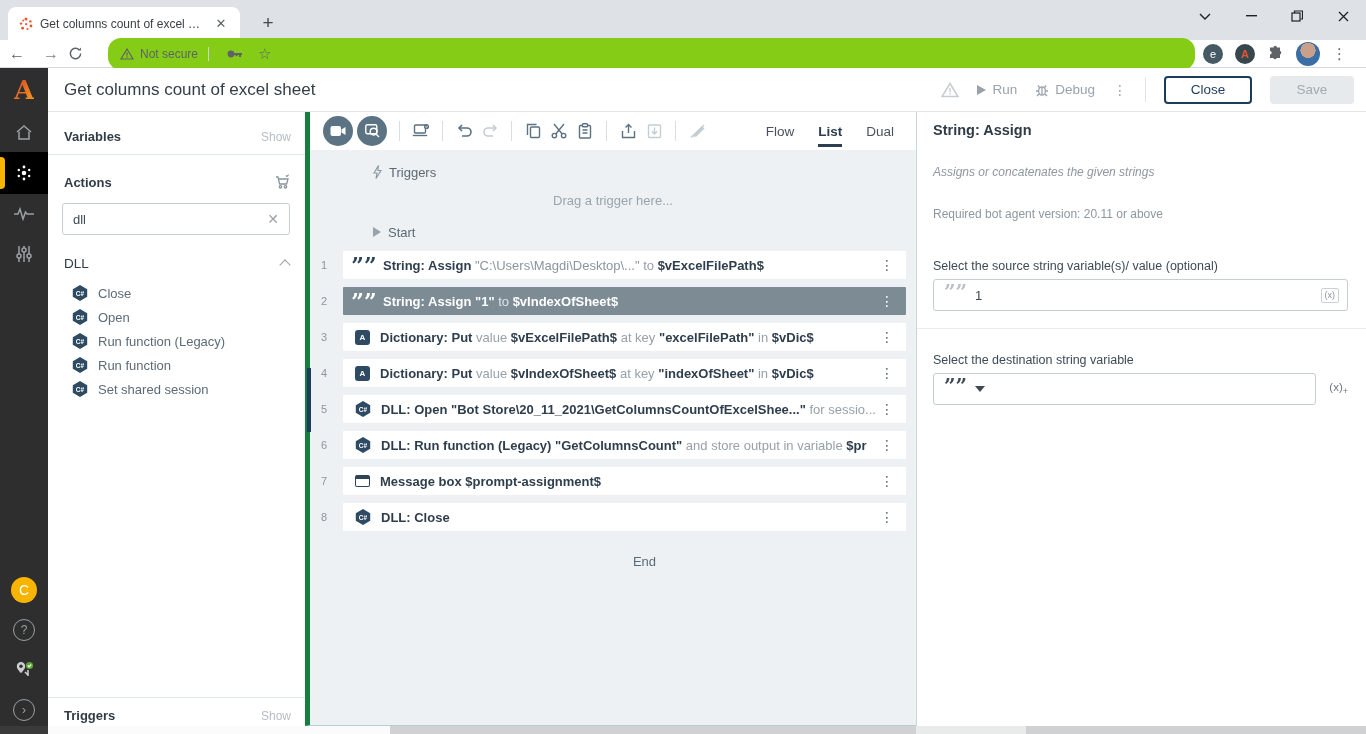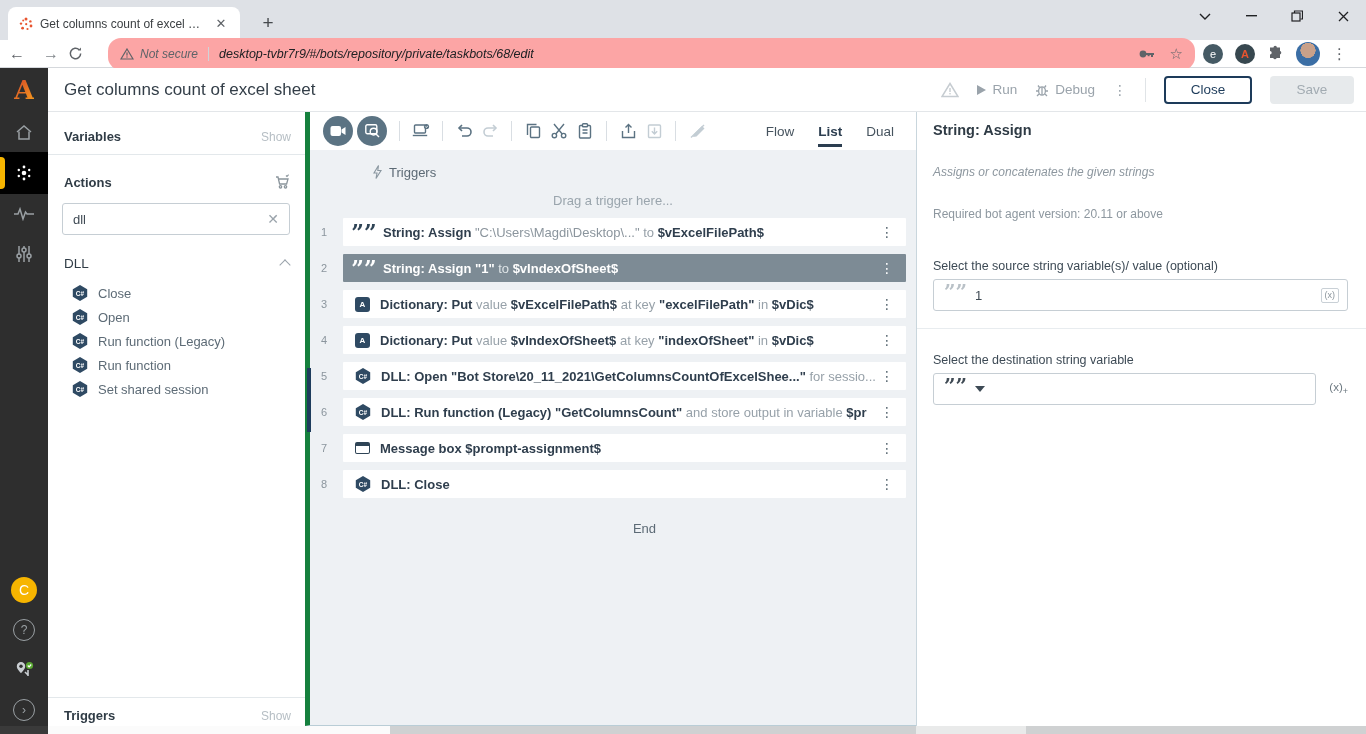--- a/index.html
+++ b/index.html
@@ -16,22 +16,22 @@
   .tab-close { color:#5f6368; font-size:13px; width:18px; height:18px; line-height:18px;
                text-align:center; border-radius:50%; }
   .newtab { position:absolute; left:254px; top:9px; width:28px; height:28px; color:#45494d;
             font-size:19px; text-align:center; line-height:28px; border-radius:50%; }
   .wincontrols { position:absolute; right:0; top:0; height:32px; display:flex; }
   .winbtn { width:46px; height:32px; display:flex; align-items:center; justify-content:center;
             color:#202124; font-size:14px; }
   #navbar { position:absolute; left:0; top:40px; width:1366px; height:28px; background:#fff;
             border-bottom:1px solid #d5d8dc; display:flex; align-items:center; }
   .navicon { color:#5f6368; font-size:16px; width:34px; text-align:center; }
-  .omnibox { height:32px; flex:1; background:#fca5a5; border-radius:13px; margin:0 8px 0 6px;
-             display:flex; align-items:center; padding:0 12px;font-style:italic; }
+  .omnibox { height:32px; flex:1; background:#84cc16; border-radius:13px; margin:0 8px 0 6px;
+             display:flex; align-items:center; padding:0 12px; }
   .omni-sec { display:flex; align-items:center; color:#5f6368; font-size:12px; gap:6px; }
   .omni-div { width:1px; height:14px; background:#d0d3d8; margin:0 10px; }
   .omni-url { color:#202124; font-size:12.5px; flex:1; white-space:nowrap; overflow:hidden; }
   .omni-right { display:flex; align-items:center; gap:14px; margin-left:8px; }
   .ext-row { display:flex; align-items:center; gap:12px; margin-right:10px; }
   .ext-circle { width:20px; height:20px; border-radius:50%; background:#455a64; color:#fff;
                 font-size:11px; display:flex; align-items:center; justify-content:center; }
   .ext-circle.aa { background:#37474f; color:#e8542f; font-weight:bold; }
   .avatar { width:24px; height:24px; border-radius:50%;
             background:radial-gradient(circle at 50% 35%, #c9a18a 0 38%, #3b6ea5 39% 100%); }
@@ -242,21 +242,20 @@
         <span>
           <svg width="14" height="12" viewBox="0 0 14 12">
               <path d="M7 1L13 11H1z" fill="none" stroke="#5f6368" stroke-width="1.2"></path>
               <rect x="6.4" y="4.4" width="1.2" height="3.2" fill="#5f6368"></rect>
               <rect x="6.4" y="8.4" width="1.2" height="1.2" fill="#5f6368"></rect>
             </svg>
         </span>
         <span>Not secure</span>
       </span>
       <span class="omni-div"></span>
-      <span class="omni-url">desktop-tvbr7r9/#/bots/repository/private/taskbots/68/edit</span>
       <span class="omni-right">
         <span>
           <svg width="17" height="10" viewBox="0 0 17 10">
               <g fill="#5f6368">
                 <circle cx="4" cy="5" r="3.4"></circle>
                 <rect x="6" y="4" width="9" height="2"></rect>
                 <rect x="12" y="4" width="2" height="4"></rect>
                 <rect x="8.6" y="4" width="2" height="3.2"></rect>
               </g>
             </svg>
@@ -521,20 +520,24 @@
     <div id="canvas-body">
       <div class="crow-label">
         <span>
           <svg width="9" height="14" viewBox="0 0 9 14">
               <path d="M5.5 0.5L1 8h3l-1 5.5L8 5.5H4.8z" fill="none" stroke="#8a97a0" stroke-width="1.1"></path>
             </svg>
         </span>
         <span>Triggers</span>
       </div>
       <div class="drag-hint">Drag a trigger here...</div>
+      <div class="crow-label start-row">
+        <span class="start-tri"></span>
+        <span>Start</span>
+      </div>
       <div class="rows-host">
           <div class="rowline">
             <span class="rownum">1</span>
             <div class="rowcard">
               <span class="ric ric-quote">””</span>
               <span class="rowtext"><span class="seg seg-bold">String: Assign</span> <span class="seg seg-quoted">"C:\Users\Magdi\Desktop\..."</span> <span class="seg seg-muted">to</span> <span class="seg seg-bold">$vExcelFilePath$</span></span>
               <span class="rowdots">⋮</span>
             </div>
           </div>
           <div class="rowline">

